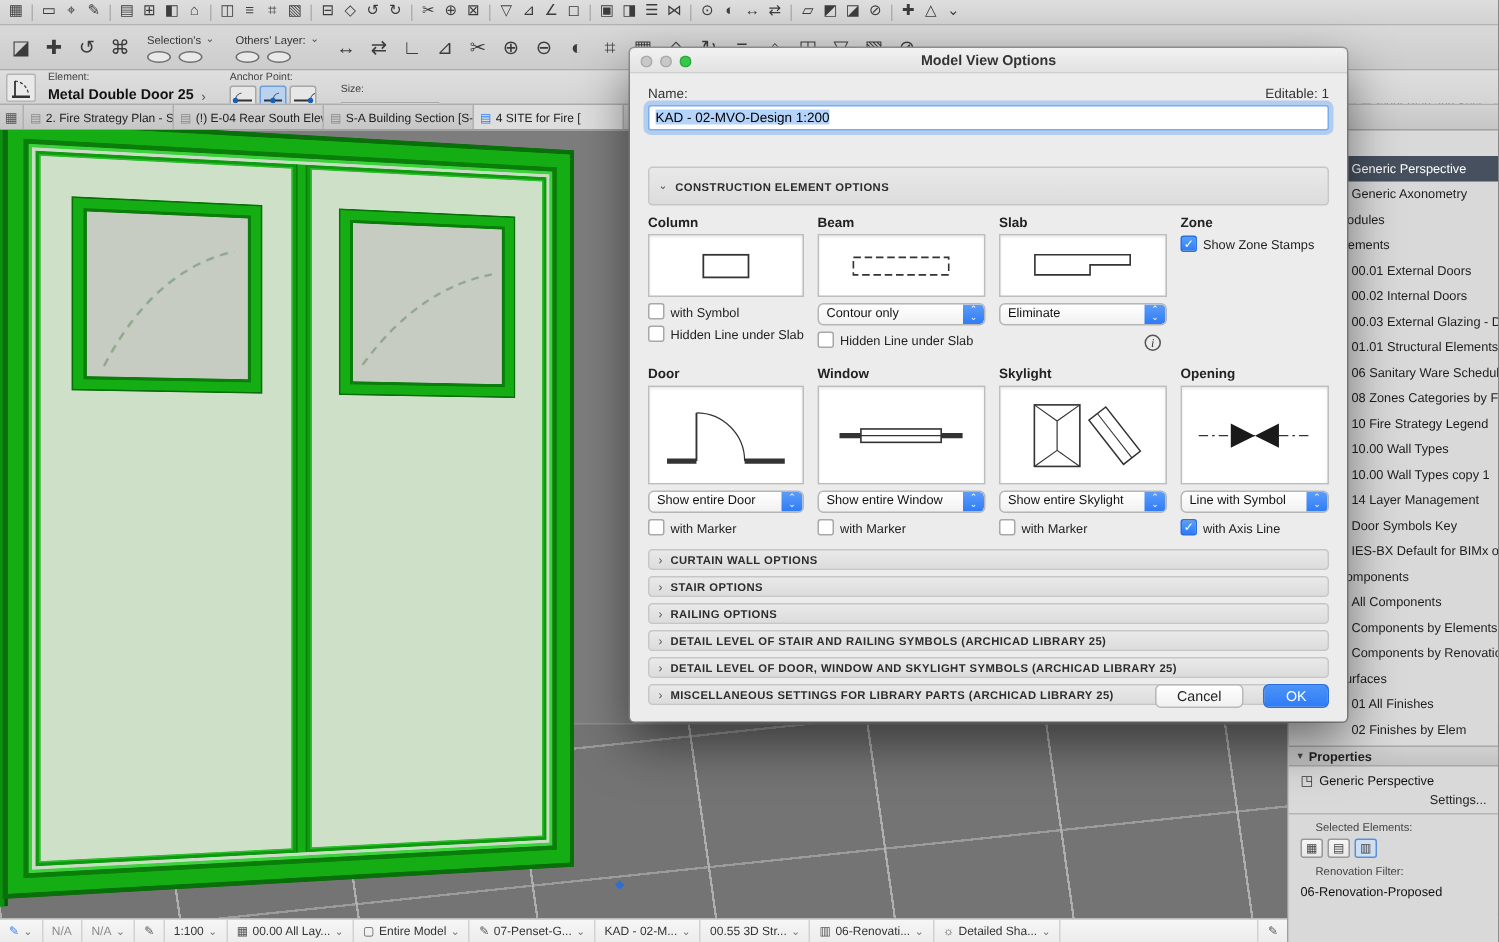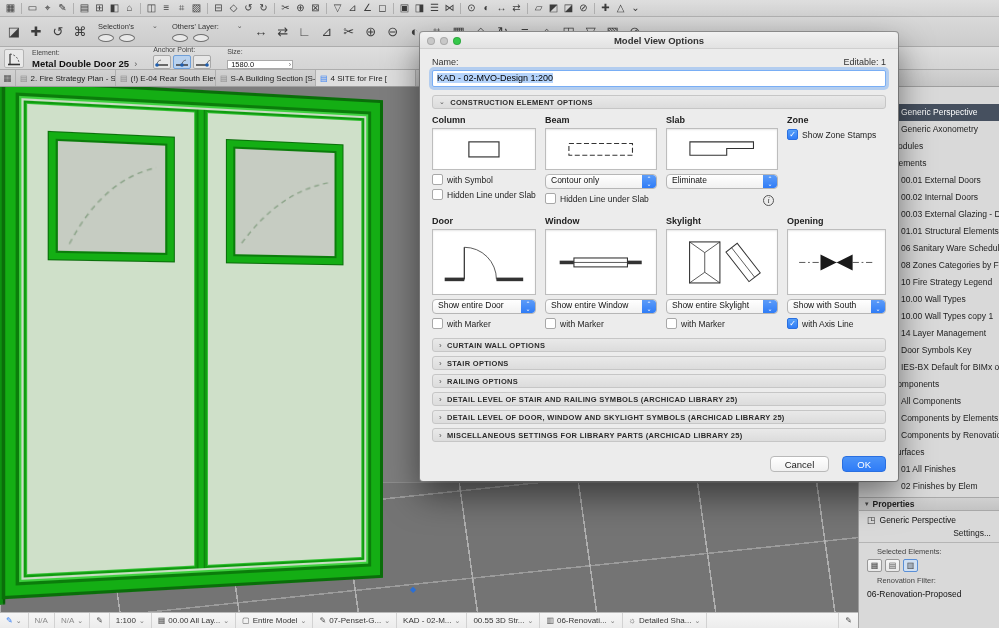--- a/index.html
+++ b/index.html
@@ -6,29 +6,29 @@
   body { font-family:"Liberation Sans", sans-serif; background:#444; }
   .app { position:relative; width:999px; height:628px; overflow:hidden; background:#d6d6d6; font-family:"Liberation Sans", sans-serif; }
 
   
   .tb1 { position:absolute; left:0; top:0; width:999px; height:17px; background:linear-gradient(#dedede,#d2d2d2); border-bottom:1px solid #b2b2b2; display:flex; align-items:center; padding:0 3px; z-index:8; overflow:hidden; }
   .tb1 .ic { width:15px; height:14px; font-size:10px; line-height:14px; text-align:center; color:#3c3c3c; flex:0 0 auto; }
   .tbsep { width:1px; height:11px; background:#b0b0b0; margin:0 3px; flex:0 0 auto; }
   .tb2 { position:absolute; left:0; top:17px; width:999px; height:30px; background:linear-gradient(#d9d9d9,#cccccc); border-bottom:1px solid #adadad; display:flex; align-items:center; padding:0 4px; gap:2px; z-index:8; overflow:hidden; }
   .tb2 .ic { width:20px; height:22px; font-size:13px; line-height:22px; text-align:center; color:#3c3c3c; flex:0 0 auto; }
   .tb2-group { display:flex; flex-direction:column; align-items:flex-start; padding:0 6px; flex:0 0 auto; }
-  .tb2-group .glabel { font-size:7.5px; color:#333; display:flex; gap:18px; }
+  .tb2-group .glabel { font-size:7.5px; color:#333; display:flex; gap:3px; }
   .tb2-group .garrow { font-size:7px; color:#555; }
   .tb2-group .ovals { display:flex; gap:5px; margin-top:3px; }
   .oval { width:16px; height:8px; border:1px solid #6f6f6f; border-radius:50%; background:#e9e9e9; }
 
   
   .infobar { position:absolute; left:0; top:47px; width:999px; height:23px; background:linear-gradient(#dedede,#d4d4d4); border-bottom:1px solid #adadad; display:flex; align-items:stretch; padding:0 4px; z-index:8; overflow:hidden; }
   .ib-iconbtn { width:20px; height:19px; margin-top:2px; border:1px solid #b5b5b5; border-radius:2px; background:#e9e9e9; display:flex; align-items:center; justify-content:center; flex:0 0 auto; }
-  .ib-group { display:flex; flex-direction:column; justify-content:flex-end; padding:1px 8px 0 8px; flex:0 0 auto; }
+  .ib-group { display:flex; flex-direction:column; justify-content:space-between; padding:1px 8px 0 8px; flex:0 0 auto; }
   .ib-label { font-size:7px; color:#444; }
   .ib-value { font-size:9.5px; font-weight:bold; color:#111; display:flex; align-items:center; gap:5px; margin-top:2px; }
   .ib-chev { font-size:9px; color:#555; font-weight:normal; }
   .anchor-btns { display:flex; gap:2px; margin-top:2px; }
   .anchor-btn { width:18px; height:14px; border:1px solid #a8a8a8; border-radius:2px; background:#e7e7e7; display:flex; align-items:center; justify-content:center; }
   .anchor-btn.sel { background:#b9d2ef; border-color:#6f9fd8; }
   .size-wrap { display:flex; gap:4px; padding-top:1px; }
   .size-fields { display:flex; flex-direction:column; gap:1px; margin-top:2px; }
   .size-field { width:66px; height:9px; background:#fff; border:1px solid #a9a9a9; font-size:7.5px; line-height:8px; color:#111; padding:0 8px 0 3px; position:relative; }
   .size-field .st { position:absolute; right:1px; top:0; font-size:7px; color:#666; }
@@ -92,21 +92,21 @@
 
   
   .dialog { position:absolute; left:420px; top:32px; width:478px; height:449px; background:#ececec; border-radius:3px; box-shadow:0 14px 34px rgba(0,0,0,.5), 0 0 0 1px #9a9a9a; z-index:30; }
   .dlg-title { height:17px; background:linear-gradient(#f2f2f2,#e2e2e2); border-bottom:1px solid #cfcfcf; border-radius:6px 6px 0 0; position:relative; display:flex; align-items:center; justify-content:center; font-size:9.5px; font-weight:bold; color:#333; }
   .lights { position:absolute; left:7px; top:4.5px; display:flex; gap:5px; }
   .light { width:8px; height:8px; border-radius:50%; border:0.5px solid rgba(0,0,0,.15); }
   .dlg-body { padding:8px 12px 0 12px; position:relative; height:calc(100% - 17px); }
   .name-row { display:flex; justify-content:space-between; font-size:9px; color:#333; }
   .name-input { margin-top:3px; height:17px; background:#fff; border:1px solid #79aef5; border-radius:2px; box-shadow:0 0 0 3px rgba(96,160,245,.4); padding:0 4px; font-size:9px; line-height:15px; color:#000; overflow:hidden; }
   .name-input .sel { background:#b5d4fc; }
-  .sect-bar { margin-top:8px; height:14px; background:linear-gradient(#e9e9e9,#dcdcdc); border:1px solid #c6c6c6; border-radius:3px; display:flex; align-items:center; gap:5px; padding:0 6px; font-size:7.5px; font-weight:bold; letter-spacing:.3px; color:#2c2c2c; }
+  .sect-bar { margin-top:24px; height:14px; background:linear-gradient(#e9e9e9,#dcdcdc); border:1px solid #c6c6c6; border-radius:3px; display:flex; align-items:center; gap:5px; padding:12px 6px; font-size:7.5px; font-weight:bold; letter-spacing:.3px; color:#2c2c2c; }
   .sect-bar .schev { font-size:7px; font-weight:normal; color:#555; }
   .grid4 { margin-top:6px; display:grid; grid-template-columns:104px 112px 112px 1fr; gap:9px; }
   .g-title { font-size:9px; font-weight:bold; color:#222; margin-bottom:3px; }
   .preview { background:#fff; border:1px solid #bdbdbd; box-shadow:inset 0 1px 2px rgba(0,0,0,.1); display:flex; align-items:center; justify-content:center; }
   .preview.h1 { height:42px; }
   .preview.h2 { height:66px; }
   .preview svg { width:94%; height:92%; }
   .dd { margin-top:4px; height:15px; display:flex; background:linear-gradient(#fff,#f1f1f1); border:1px solid #b6b6b6; border-radius:4px; overflow:hidden; }
   .dd-val { flex:1; font-size:8.5px; color:#111; padding-left:5px; white-space:nowrap; overflow:hidden; }
   .dd-arrows { width:14px; height:100%; background:linear-gradient(#5c9cf8,#2f7cf7); display:flex; flex-direction:column; align-items:center; justify-content:center; border-radius:0 3px 3px 0; }
@@ -590,21 +590,21 @@
           <div class="mvo-group">
             <div class="g-title">Opening</div>
             <div class="preview h2">
               <svg viewBox="0 0 100 66">
                 <path d="M8 33 H92" stroke="#333" stroke-width="0.9" stroke-dasharray="7 3 2 3" fill="none"></path>
                 <path d="M32 24 L50 33 L32 42 Z" fill="#1a1a1a"></path>
                 <path d="M68 24 L50 33 L68 42 Z" fill="#1a1a1a"></path>
               </svg>
             </div>
             <div class="dd">
-              <span class="dd-val">Show with South</span>
+              <span class="dd-val">Line with Symbol</span>
               <span class="dd-arrows">
                 <i>⌃</i>
                 <i>⌄</i>
               </span>
             </div>
             <label class="cb-row">
               <span class="cb checked">✓</span>
               <span class="cb-label">with Axis Line</span>
             </label>
           </div>

